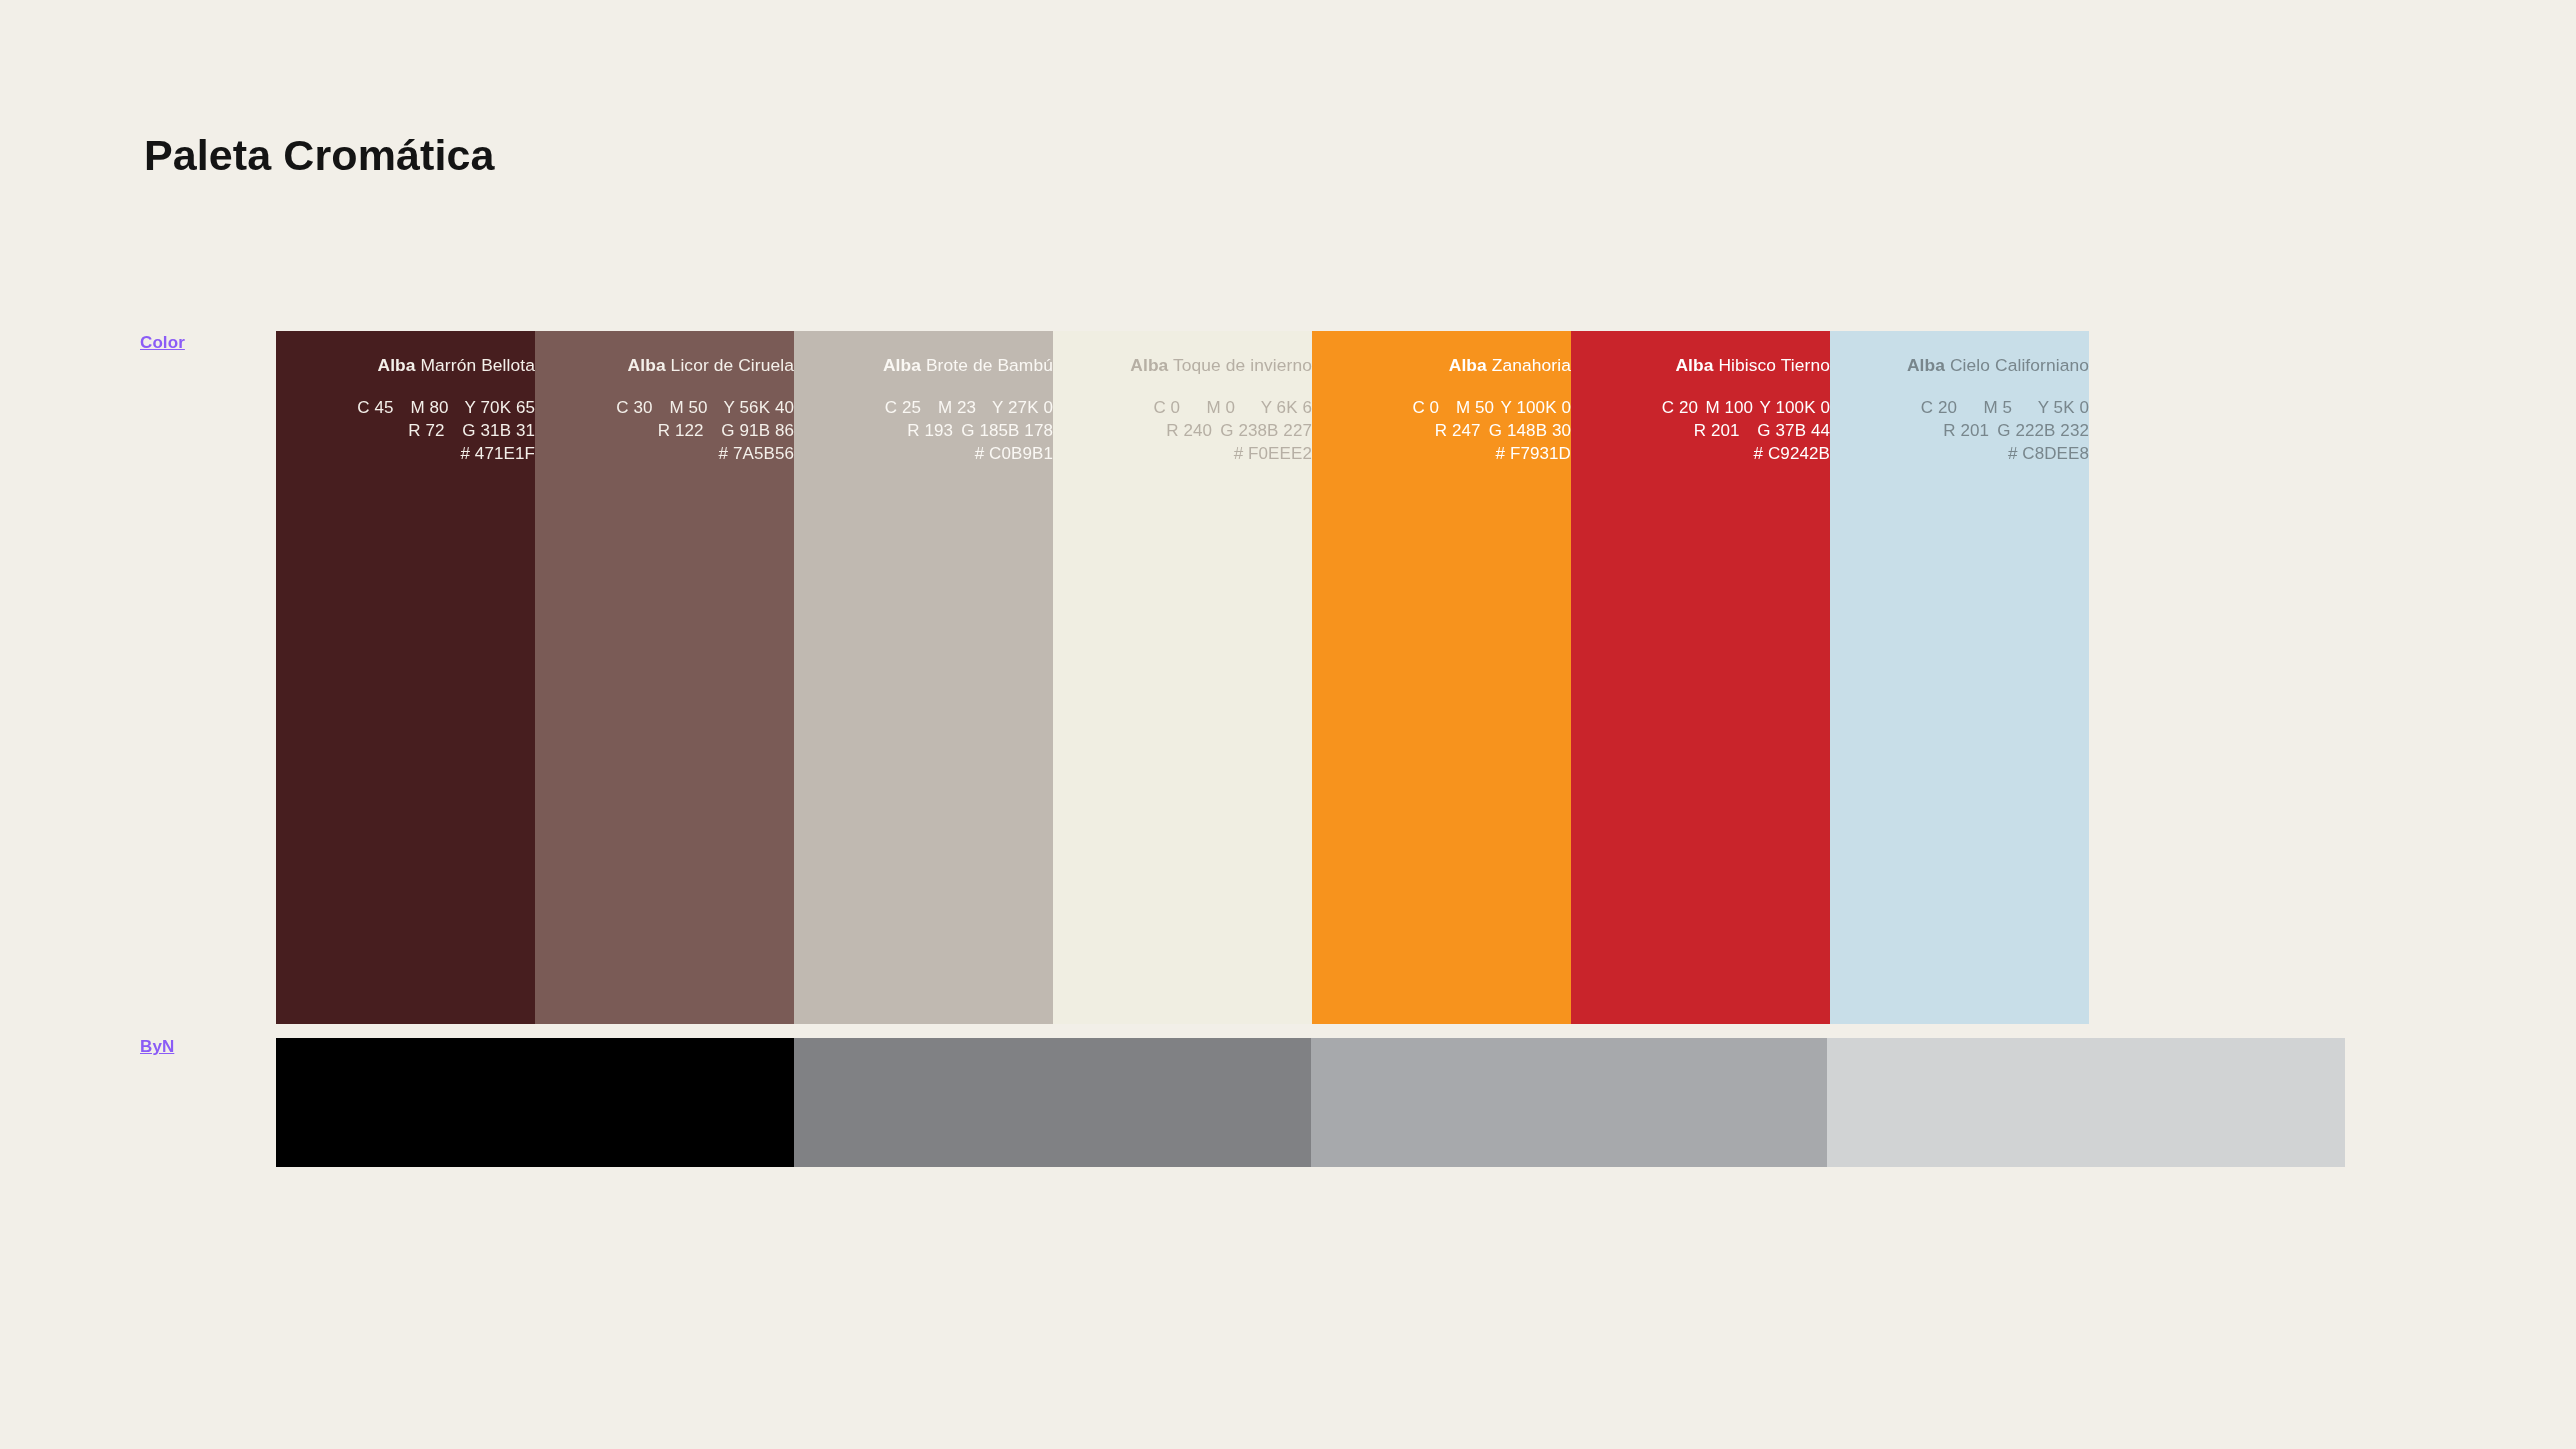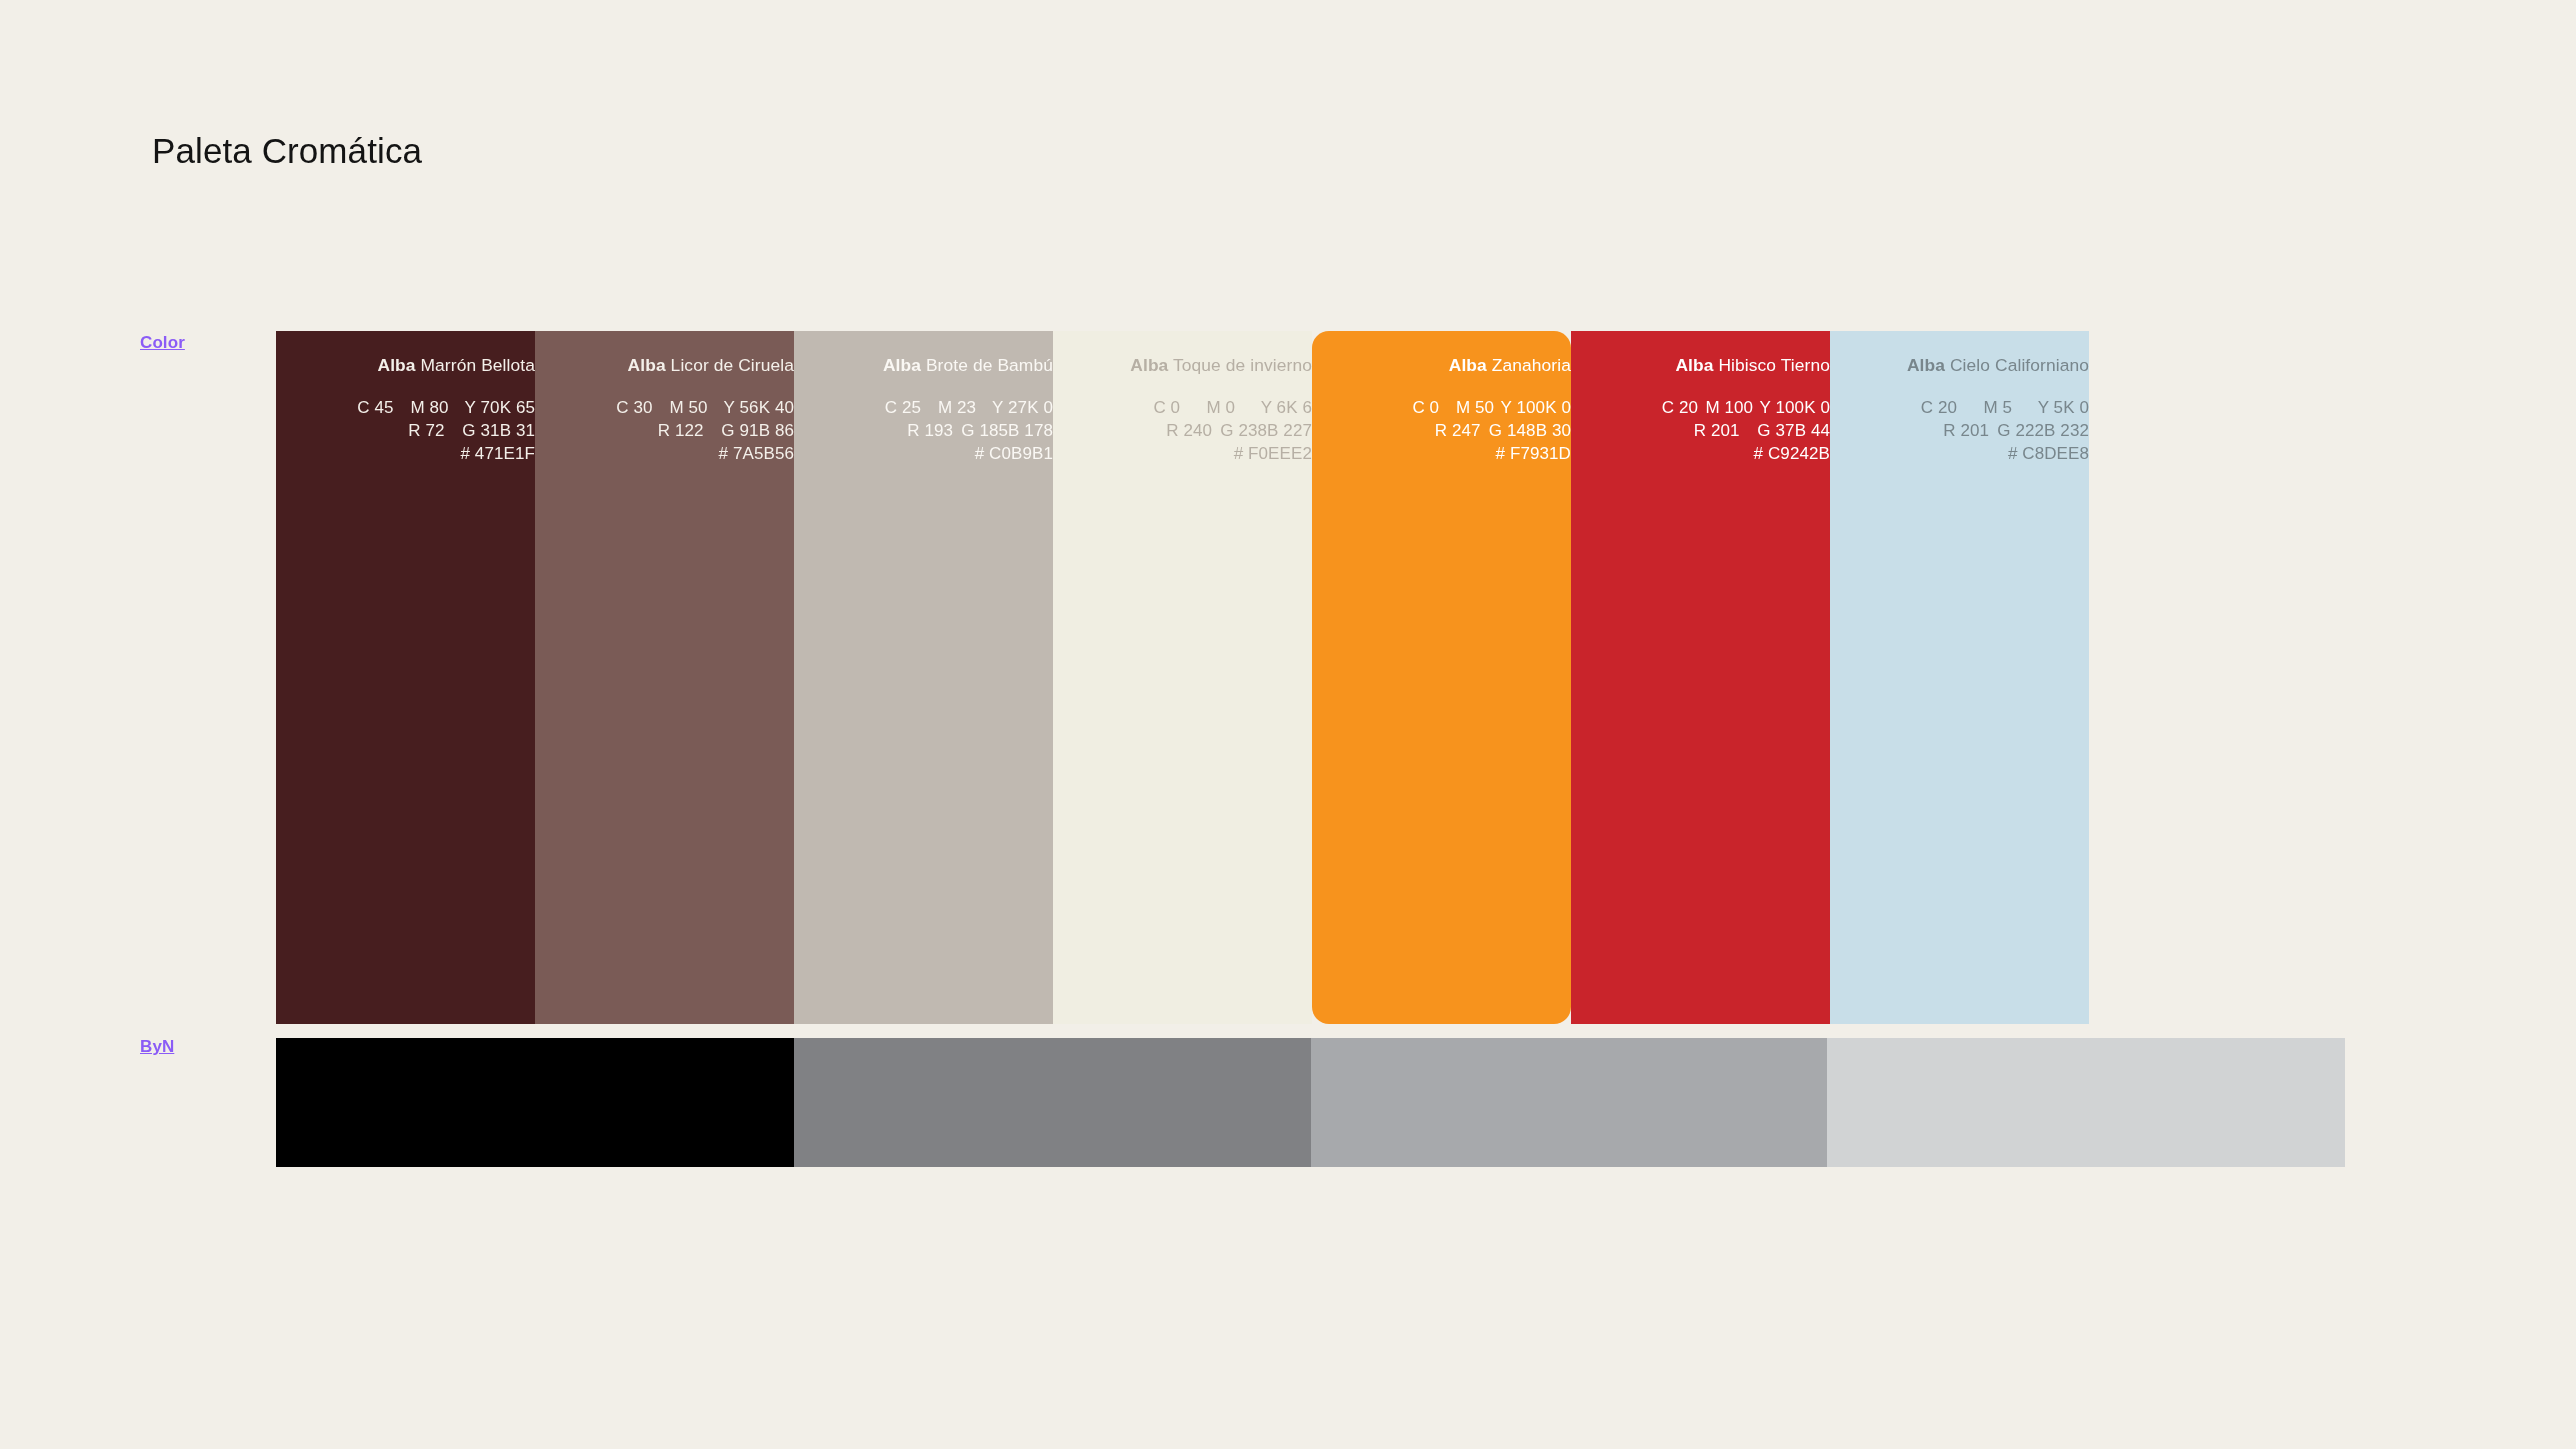--- a/index.html
+++ b/index.html
@@ -6,23 +6,23 @@
   html, body {
     width:2576px; height:1449px;
     background:#F2EFE8;
     font-family:"Liberation Sans", sans-serif;
     overflow:hidden;
   }
   .page { position:relative; width:2576px; height:1449px; }
 
   .page-title {
     position:absolute;
-    left:152px; top:131px;
-    font-size:35px;
-    font-weight:400;
+    left:144px; top:131px;
+    font-size:43px;
+    font-weight:700;
     letter-spacing:0.1px;
     color:#141414;
     white-space:nowrap;
   }
 
   .row-label {
     position:absolute;
     font-size:17px;
     font-weight:700;
     color:#8b5cf6;
@@ -114,21 +114,21 @@
         </div>
       </div>
       <div class="swatch" style="background: rgb(240, 238, 226); color: rgb(182, 175, 164);">
         <div class="swatch-name"><span class="brand">Alba</span><span> Toque de invierno</span></div>
         <div class="swatch-values">
           <div class="swatch-line"><span class="seg w1">C 0</span><span class="seg w2">M 0</span><span class="seg w3">Y 6</span><span class="seg">K 6</span></div>
           <div class="swatch-line"><span class="seg w1">R 240</span><span class="seg w2">G 238</span><span class="seg">B 227</span></div>
           <div class="swatch-line"><span class="seg"># F0EEE2</span></div>
         </div>
       </div>
-      <div class="swatch" style="background: rgb(247, 147, 29); color: rgb(255, 255, 255); border-radius: 17px;">
+      <div class="swatch" style="background: rgb(247, 147, 29); color: rgb(255, 255, 255);">
         <div class="swatch-name"><span class="brand">Alba</span><span> Zanahoria</span></div>
         <div class="swatch-values">
           <div class="swatch-line"><span class="seg w1">C 0</span><span class="seg w2">M 50</span><span class="seg w3">Y 100</span><span class="seg">K 0</span></div>
           <div class="swatch-line"><span class="seg w1">R 247</span><span class="seg w2">G 148</span><span class="seg">B 30</span></div>
           <div class="swatch-line"><span class="seg"># F7931D</span></div>
         </div>
       </div>
       <div class="swatch" style="background: rgb(201, 36, 43); color: rgb(255, 255, 255);">
         <div class="swatch-name"><span class="brand">Alba</span><span> Hibisco Tierno</span></div>
         <div class="swatch-values">

